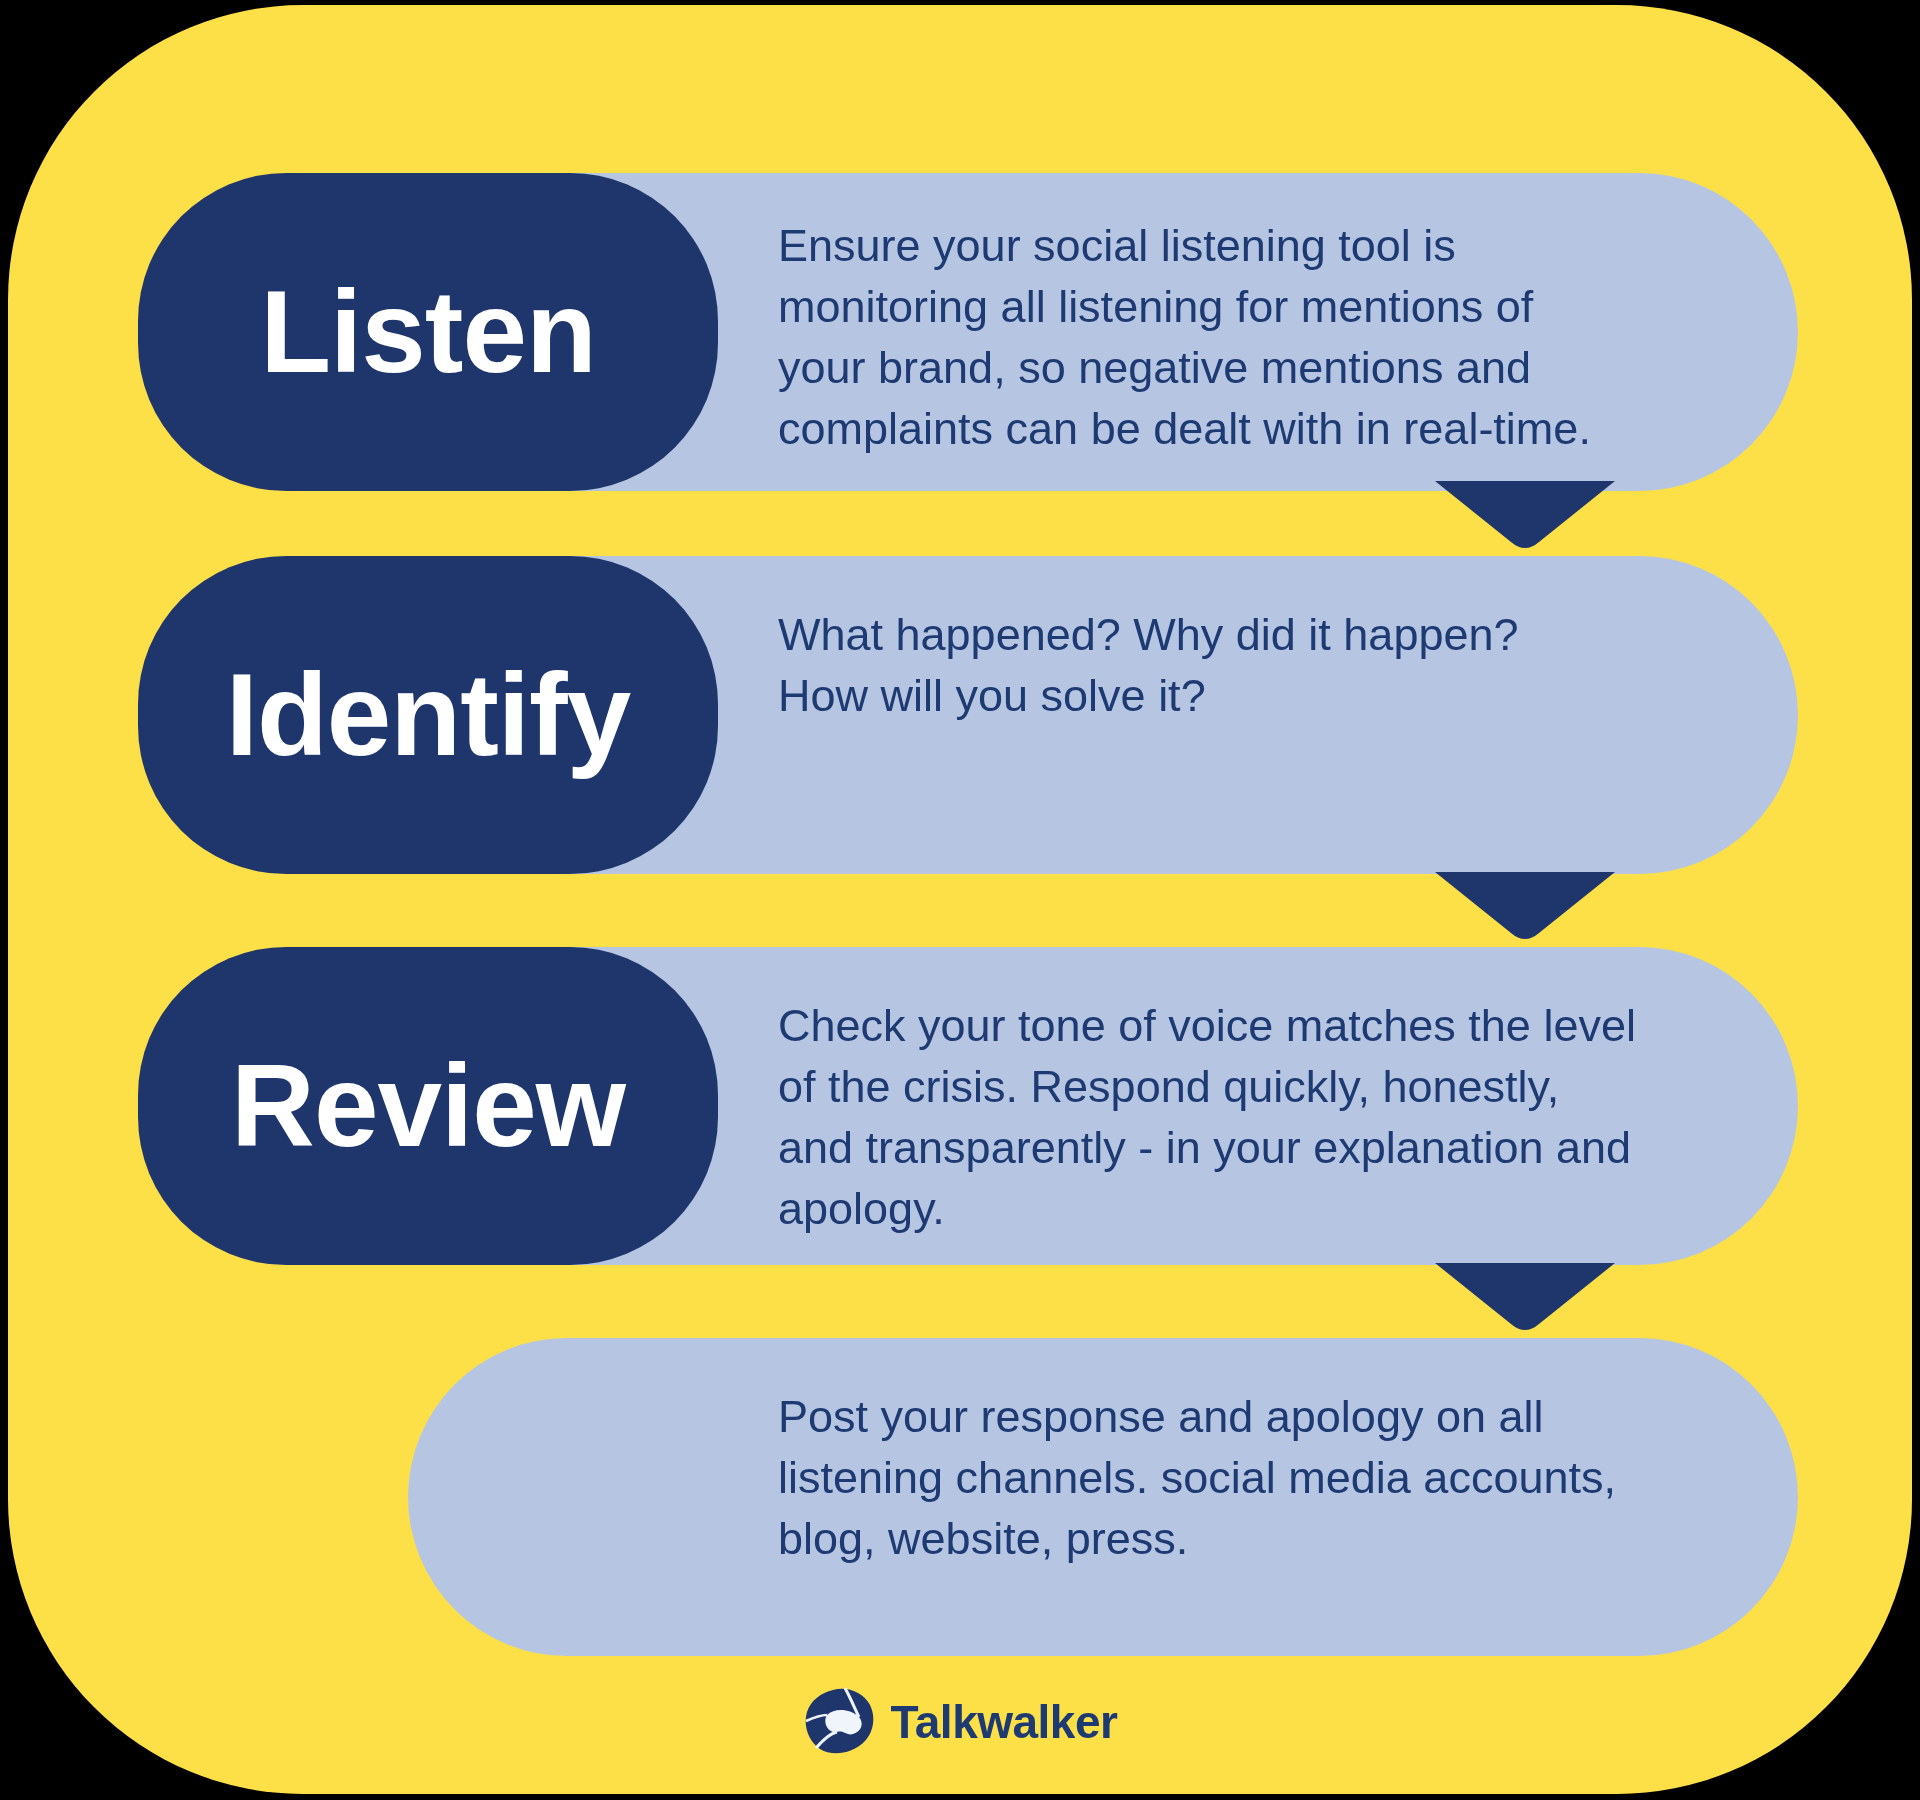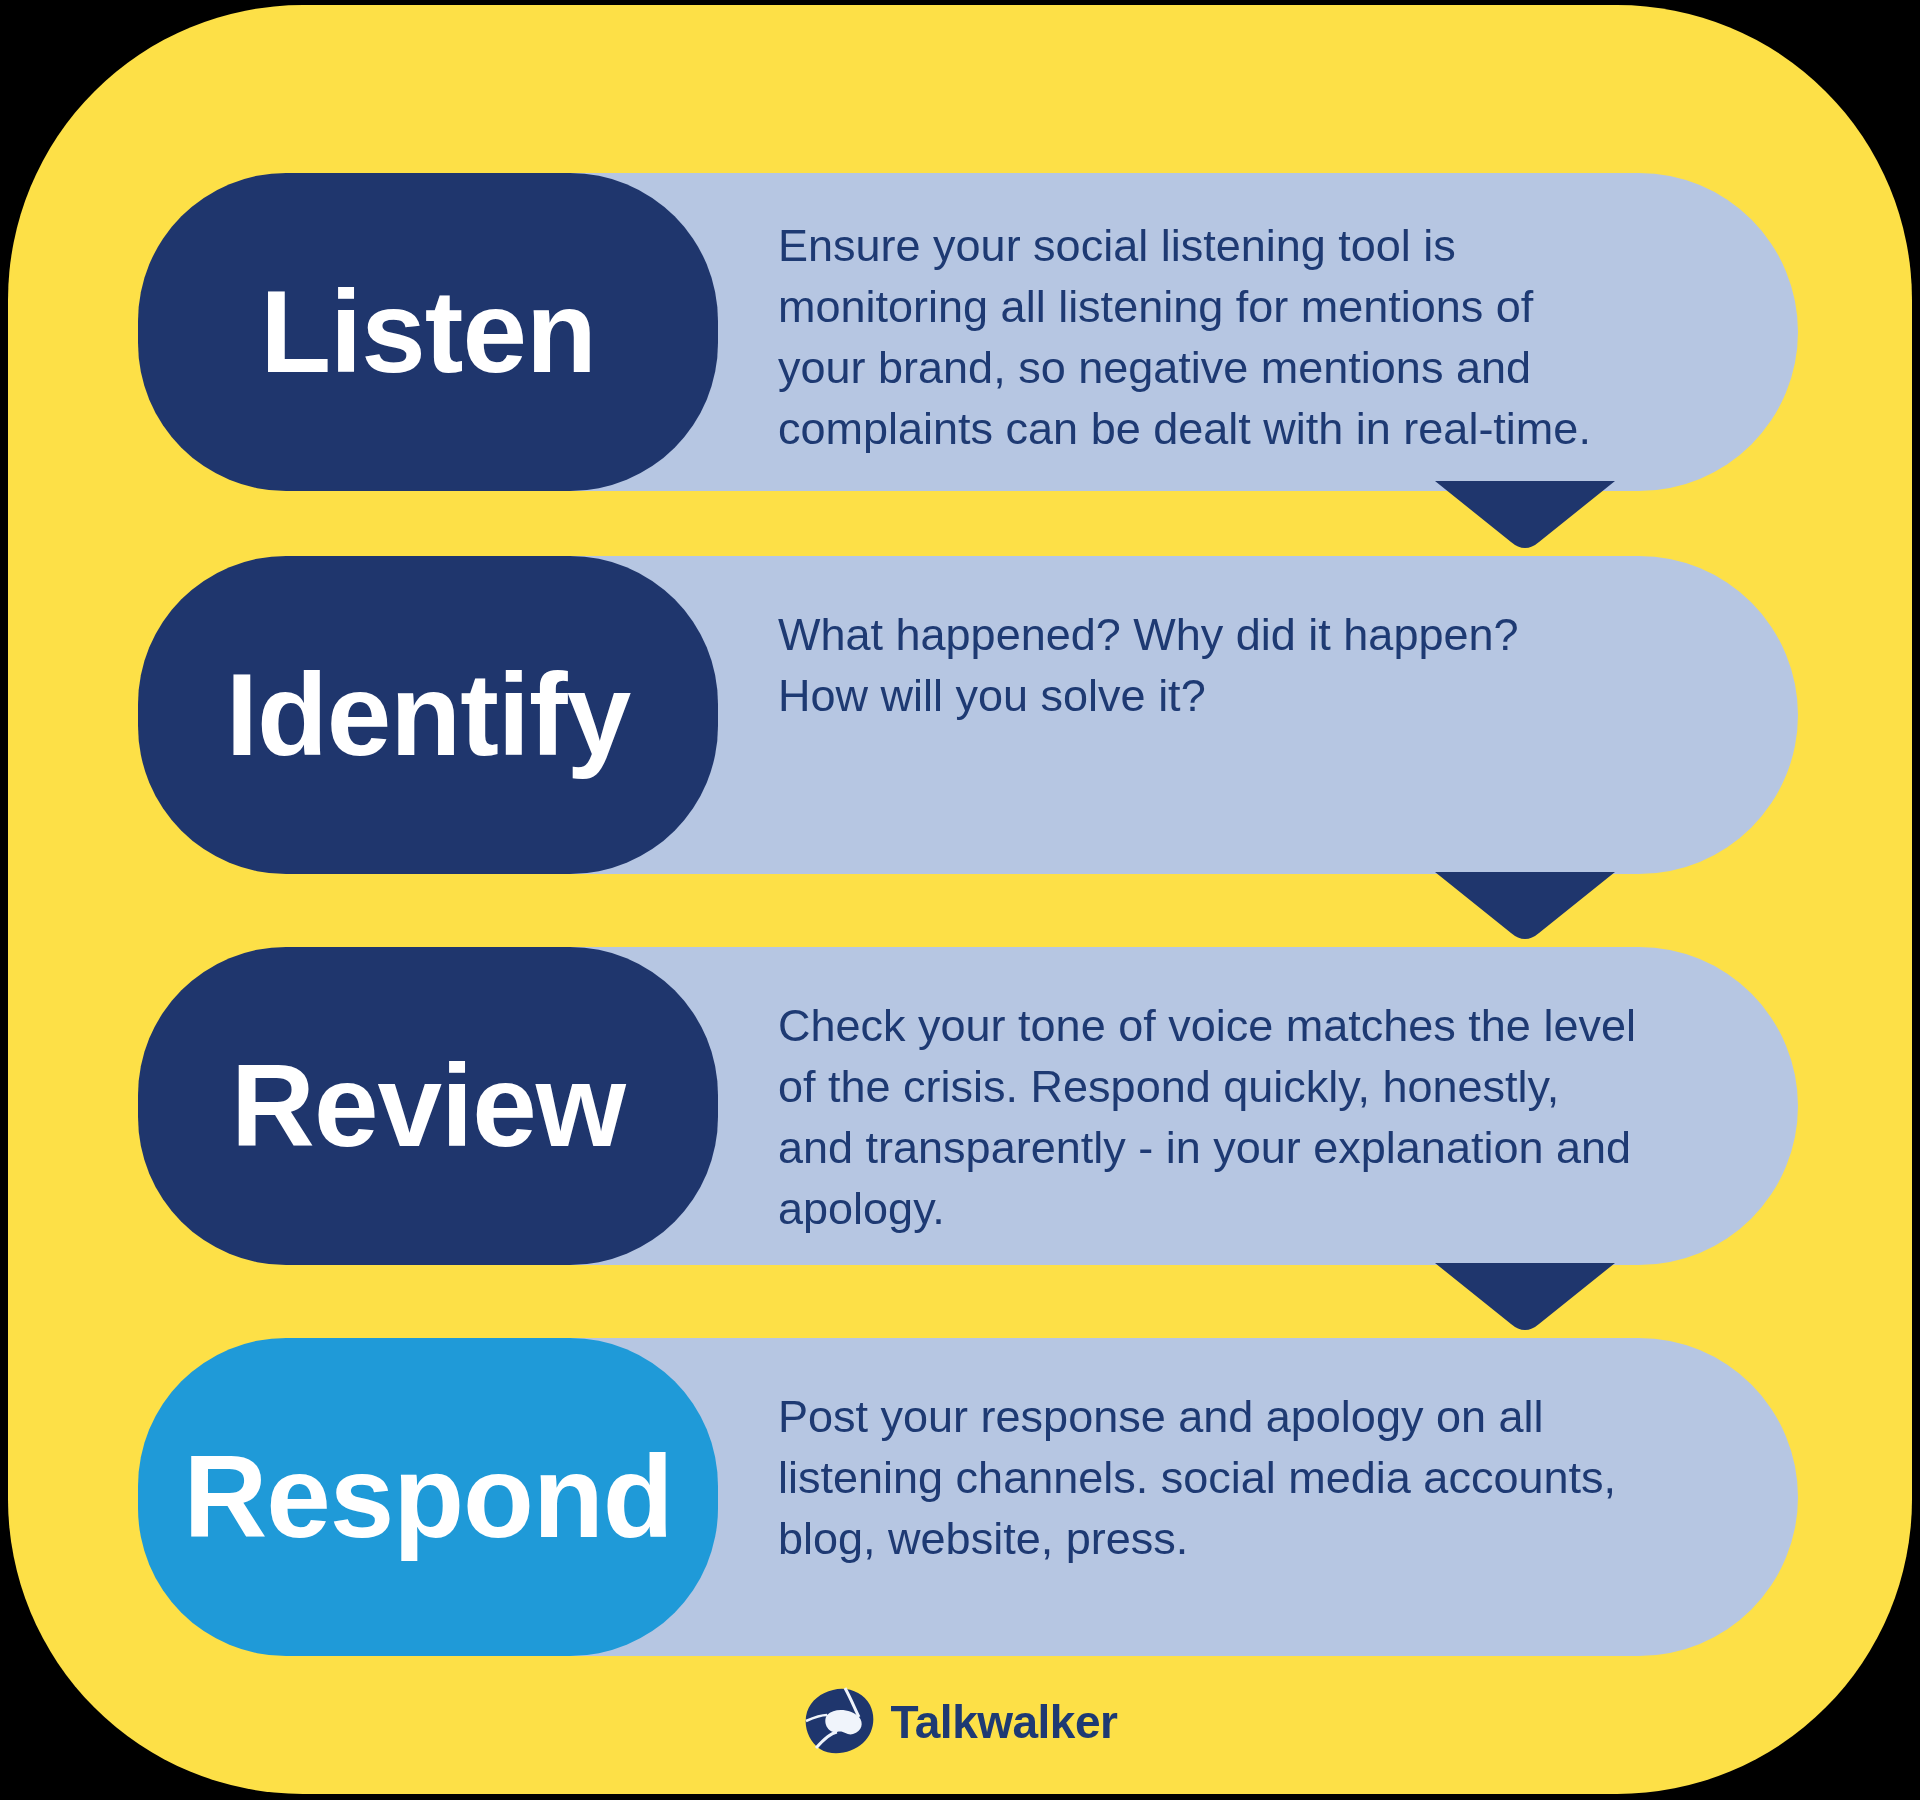--- a/index.html
+++ b/index.html
@@ -71,23 +71,20 @@
     <svg class="arrow a2" viewBox="0 0 180 75">
       <path d="M0,0 H180 L104,61 Q90,73 76,61 Z" fill="#1f366d"></path>
     </svg>
 
     <div class="bar r3"></div>
     <div class="desc d3">
       <div class="desc-line">Post your response and apology on all</div>
       <div class="desc-line">listening channels. social media accounts,</div>
       <div class="desc-line">blog, website, press.</div>
     </div>
-    <div class="pill r3 accent">
-      <span>Respond</span>
-    </div>
 
     <div class="footer">
       <svg width="74" height="70" viewBox="0 0 74 70">
         <path d="M30,3 C44,-1 60,5 67,18 C73,30 71,46 60,56 C49,66 30,70 17,62 C5,54 0,38 4,25 C8,13 18,6 30,3 Z" fill="#1f366d"></path>
         <path d="M24,28 C32,20 48,22 56,30 C61,36 59,44 50,47 C44,49 41,43 34,45 C26,47 19,36 24,28 Z" fill="#f0f4fb"></path>
         <path d="M42,1 C48,12 52,22 56,30" stroke="#f0f4fb" stroke-width="3" fill="none"></path>
         <path d="M13,61 C21,52 28,46 34,45" stroke="#f0f4fb" stroke-width="3" fill="none"></path>
         <path d="M3,34 C12,30 18,28 24,28" stroke="#f0f4fb" stroke-width="2.5" fill="none"></path>
       </svg>
       <span class="brand">Talkwalker</span>

